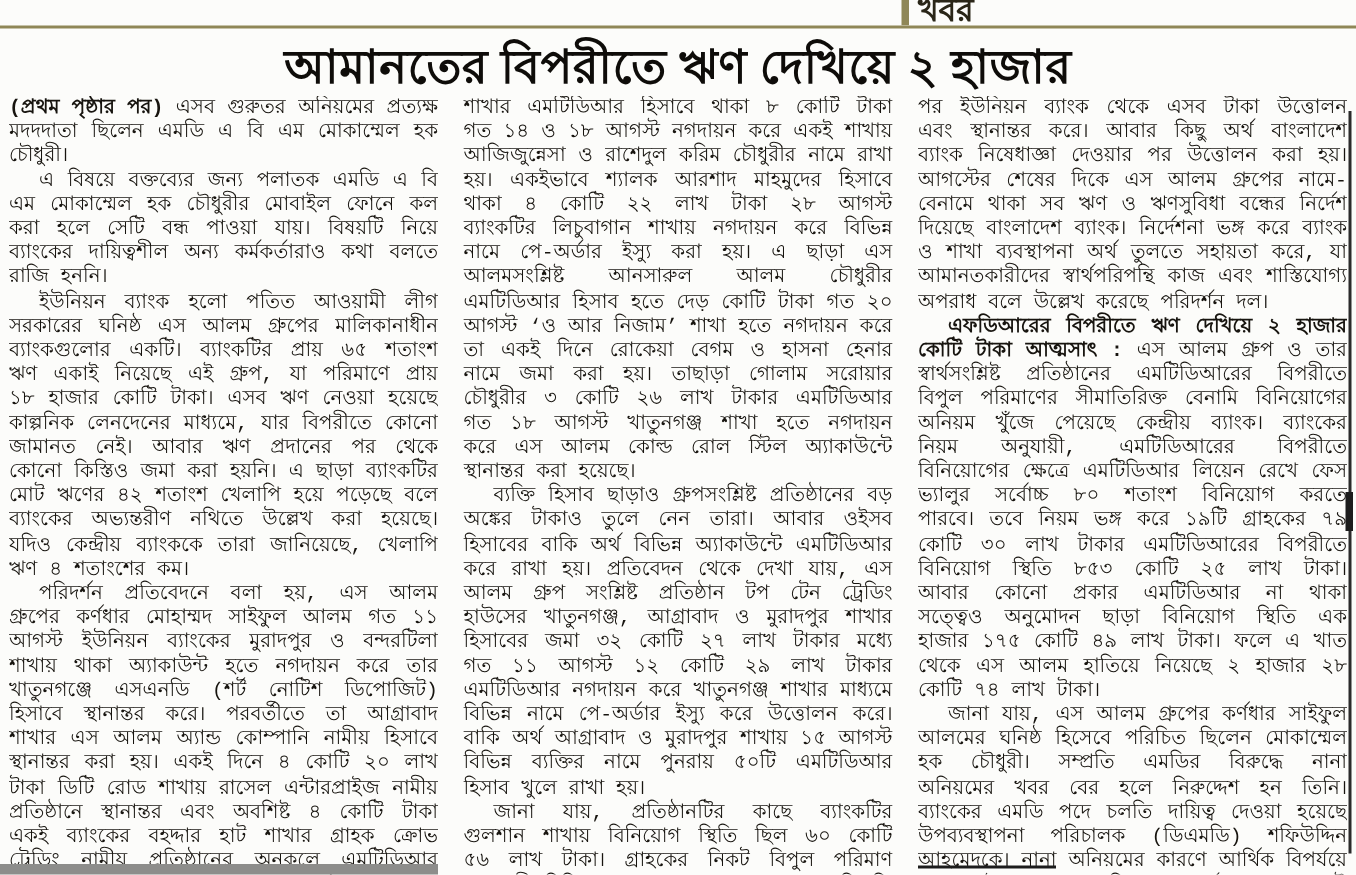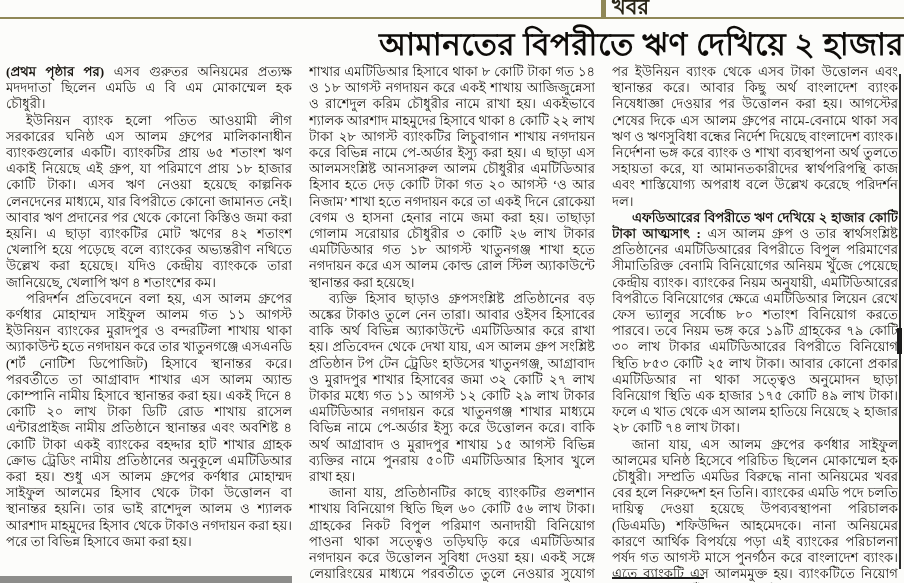--- a/index.html
+++ b/index.html
@@ -7,31 +7,31 @@
     width:904px;height:583px;overflow:hidden;position:relative;
     background:#fcfcfa;color:#17140f;
     font-family:"Liberation Serif","DejaVu Serif",serif;
   }
   .mast{position:absolute;top:0;left:0;width:852px;height:17px;overflow:hidden;}
   .mast-bar{position:absolute;left:601px;top:0;width:5px;height:17px;background:#8f8757;}
   .mast-label{position:absolute;left:612px;top:-9px;font-weight:bold;font-size:21px;color:#2a2privatized618;color:#2a2618;}
   .top-rule{position:absolute;top:17px;left:0;width:904px;height:0;border-top:2px solid #8f8757;}
   .headline{
     position:absolute;top:20px;left:0;width:904px;margin:0;
-    text-align:right;font-size:31px;font-weight:600;letter-spacing:.5px;color:#0e0c09;
+    text-align:center;font-size:31px;font-weight:600;letter-spacing:.5px;color:#0e0c09;
   }
   .columns{
     position:absolute;top:64px;left:6px;width:892px;height:519px;
     display:flex;gap:17px;
   }
   .col{
     width:286px;height:100%;overflow:hidden;
     text-align:justify;font-size:13.2px;line-height:16.2px;
   }
-  .col p{margin:0;}
+  .col p{margin:0;font-family:Liberation Mono, monospace;}
   .col p.indent{text-indent:20px;}
   .lead{font-weight:bold;}
   .right-rule{position:absolute;top:74px;left:899px;width:2px;height:495px;background:#2b2b2b;}
   .right-rule-blob{position:absolute;top:328px;left:897px;width:5px;height:26px;background:#1c1c1c;}
   .bottom-strip{position:absolute;left:0;top:576px;width:292px;height:7px;background:#8d8d8b;}
   .bottom-seg{position:absolute;left:612px;top:577px;width:92px;height:2px;background:#1c1c1c;}
 </style>
 </head>
 <body>
 
@@ -39,20 +39,21 @@
   <span class="mast-bar"></span>
   <span class="mast-label">খবর</span>
 </div>
 <div class="top-rule"></div>
 <h1 class="headline">আমানতের বিপরীতে ঋণ দেখিয়ে ২ হাজার</h1>
 
 <div class="columns">
 
   <div class="col">
     <p><span class="lead">(প্রথম পৃষ্ঠার পর)</span> <span>এসব গুরুতর অনিয়মের প্রত্যক্ষ মদদদাতা ছিলেন এমডি এ বি এম মোকাম্মেল হক চৌধুরী।</span></p>
+    <p class="indent"><span>এ বিষয়ে বক্তব্যের জন্য পলাতক এমডি এ বি এম মোকাম্মেল হক চৌধুরীর মোবাইল ফোনে কল করা হলে সেটি বন্ধ পাওয়া যায়। বিষয়টি নিয়ে ব্যাংকের দায়িত্বশীল অন্য কর্মকর্তারাও কথা বলতে রাজি হননি।</span></p>
     <p class="indent"><span>ইউনিয়ন ব্যাংক হলো পতিত আওয়ামী লীগ সরকারের ঘনিষ্ঠ এস আলম গ্রুপের মালিকানাধীন ব্যাংকগুলোর একটি। ব্যাংকটির প্রায় ৬৫ শতাংশ ঋণ একাই নিয়েছে এই গ্রুপ, যা পরিমাণে প্রায় ১৮ হাজার কোটি টাকা। এসব ঋণ নেওয়া হয়েছে কাল্পনিক লেনদেনের মাধ্যমে, যার বিপরীতে কোনো জামানত নেই। আবার ঋণ প্রদানের পর থেকে কোনো কিস্তিও জমা করা হয়নি। এ ছাড়া ব্যাংকটির মোট ঋণের ৪২ শতাংশ খেলাপি হয়ে পড়েছে বলে ব্যাংকের অভ্যন্তরীণ নথিতে উল্লেখ করা হয়েছে। যদিও কেন্দ্রীয় ব্যাংককে তারা জানিয়েছে, খেলাপি ঋণ ৪ শতাংশের কম।</span></p>
     <p class="indent"><span>পরিদর্শন প্রতিবেদনে বলা হয়, এস আলম গ্রুপের কর্ণধার মোহাম্মদ সাইফুল আলম গত ১১ আগস্ট ইউনিয়ন ব্যাংকের মুরাদপুর ও বন্দরটিলা শাখায় থাকা অ্যাকাউন্ট হতে নগদায়ন করে তার খাতুনগঞ্জে এসএনডি (শর্ট নোটিশ ডিপোজিট) হিসাবে স্থানান্তর করে। পরবর্তীতে তা আগ্রাবাদ শাখার এস আলম অ্যান্ড কোম্পানি নামীয় হিসাবে স্থানান্তর করা হয়। একই দিনে ৪ কোটি ২০ লাখ টাকা ডিটি রোড শাখায় রাসেল এন্টারপ্রাইজ নামীয় প্রতিষ্ঠানে স্থানান্তর এবং অবশিষ্ট ৪ কোটি টাকা একই ব্যাংকের বহদ্দার হাট শাখার গ্রাহক ক্রোভ ট্রেডিং নামীয় প্রতিষ্ঠানের অনুকূলে এমটিডিআর করা হয়। শুধু এস আলম গ্রুপের কর্ণধার মোহাম্মদ সাইফুল আলমের হিসাব থেকে টাকা উত্তোলন বা স্থানান্তর হয়নি। তার ভাই রাশেদুল আলম ও শ্যালক আরশাদ মাহমুদের হিসাব থেকে টাকাও নগদায়ন করা হয়। পরে তা বিভিন্ন হিসাবে জমা করা হয়।</span></p>
 
   </div>
 
   <div class="col">
     <p><span>শাখার এমটিডিআর হিসাবে থাকা ৮ কোটি টাকা গত ১৪ ও ১৮ আগস্ট নগদায়ন করে একই শাখায় আজিজুন্নেসা ও রাশেদুল করিম চৌধুরীর নামে রাখা হয়। একইভাবে শ্যালক আরশাদ মাহমুদের হিসাবে থাকা ৪ কোটি ২২ লাখ টাকা ২৮ আগস্ট ব্যাংকটির লিচুবাগান শাখায় নগদায়ন করে বিভিন্ন নামে পে-অর্ডার ইস্যু করা হয়। এ ছাড়া এস আলমসংশ্লিষ্ট আনসারুল আলম চৌধুরীর এমটিডিআর হিসাব হতে দেড় কোটি টাকা গত ২০ আগস্ট ‘ও আর নিজাম’ শাখা হতে নগদায়ন করে তা একই দিনে রোকেয়া বেগম ও হাসনা হেনার নামে জমা করা হয়। তাছাড়া গোলাম সরোয়ার চৌধুরীর ৩ কোটি ২৬ লাখ টাকার এমটিডিআর গত ১৮ আগস্ট খাতুনগঞ্জ শাখা হতে নগদায়ন করে এস আলম কোল্ড রোল স্টিল অ্যাকাউন্টে স্থানান্তর করা হয়েছে।</span></p>
     <p class="indent"><span>ব্যক্তি হিসাব ছাড়াও গ্রুপসংশ্লিষ্ট প্রতিষ্ঠানের বড় অঙ্কের টাকাও তুলে নেন তারা। আবার ওইসব হিসাবের বাকি অর্থ বিভিন্ন অ্যাকাউন্টে এমটিডিআর করে রাখা হয়। প্রতিবেদন থেকে দেখা যায়, এস আলম গ্রুপ সংশ্লিষ্ট প্রতিষ্ঠান টপ টেন ট্রেডিং হাউসের খাতুনগঞ্জ, আগ্রাবাদ ও মুরাদপুর শাখার হিসাবের জমা ৩২ কোটি ২৭ লাখ টাকার মধ্যে গত ১১ আগস্ট ১২ কোটি ২৯ লাখ টাকার এমটিডিআর নগদায়ন করে খাতুনগঞ্জ শাখার মাধ্যমে বিভিন্ন নামে পে-অর্ডার ইস্যু করে উত্তোলন করে। বাকি অর্থ আগ্রাবাদ ও মুরাদপুর শাখায় ১৫ আগস্ট বিভিন্ন ব্যক্তির নামে পুনরায় ৫০টি এমটিডিআর হিসাব খুলে রাখা হয়।</span></p>
     <p class="indent"><span>জানা যায়, প্রতিষ্ঠানটির কাছে ব্যাংকটির গুলশান শাখায় বিনিয়োগ স্থিতি ছিল ৬০ কোটি ৫৬ লাখ টাকা। গ্রাহকের নিকট বিপুল পরিমাণ অনাদায়ী বিনিয়োগ পাওনা থাকা সত্ত্বেও তড়িঘড়ি করে এমটিডিআর নগদায়ন করে উত্তোলন সুবিধা দেওয়া হয়। একই সঙ্গে লেয়ারিংয়ের মাধ্যমে পরবর্তীতে তুলে নেওয়ার সুযোগ করে দেয়।</span></p>
 

